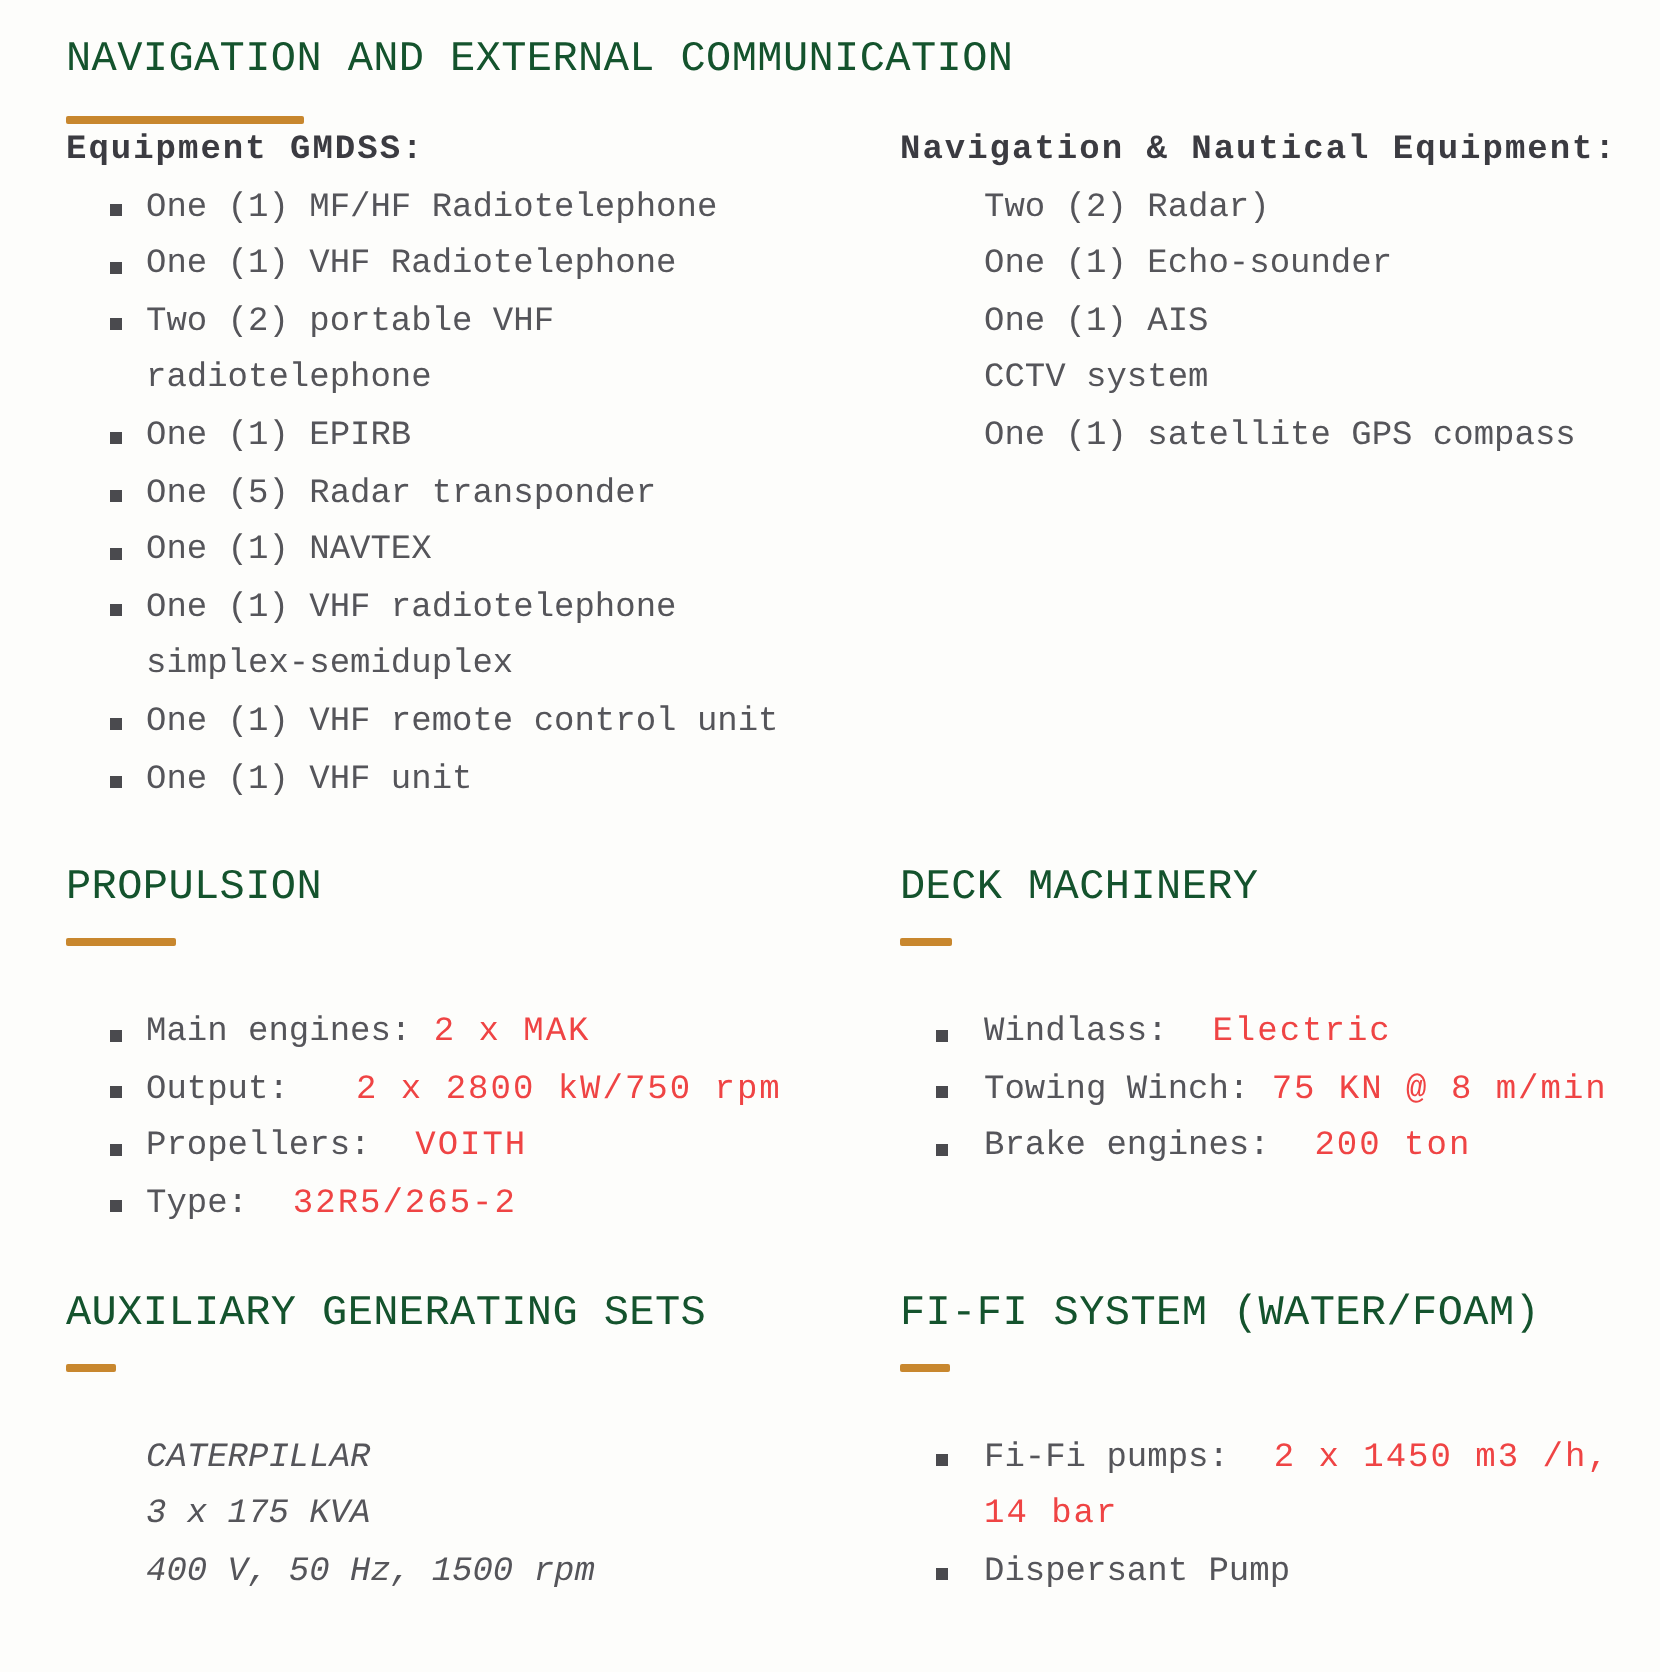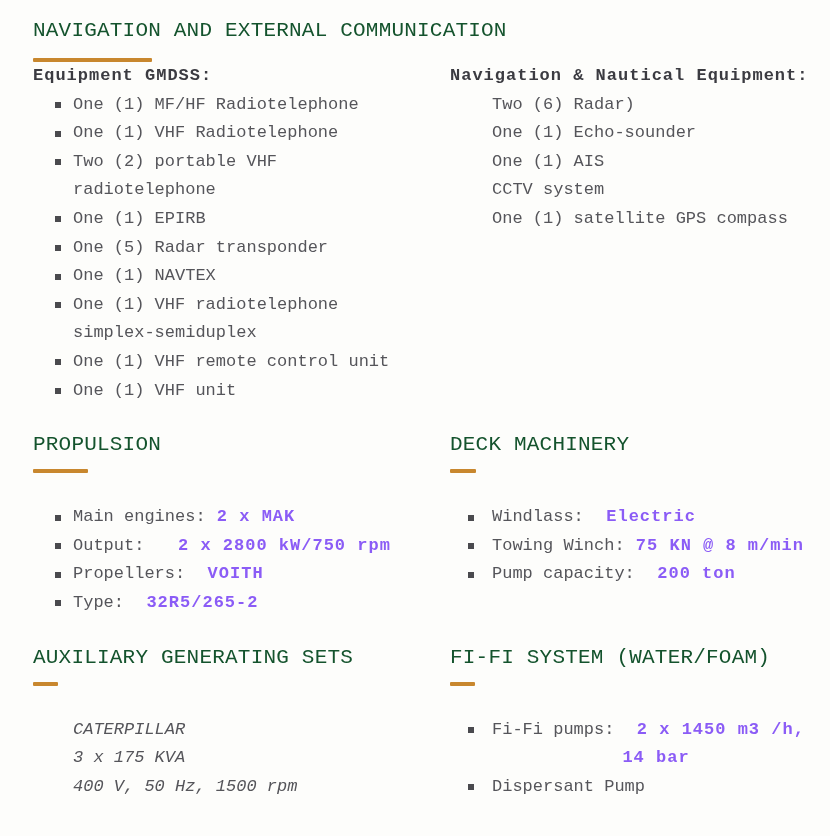--- a/index.html
+++ b/index.html
@@ -49,23 +49,22 @@
     position: absolute; left: 22px; top: 11.5px;
     width: 6px; height: 6px; background: #4a4a4e;
   }
   .bullets-r > li { padding-left: 42px; }
   .bullets-r > li .sq { left: 18px; }
 
   .plain > li { padding-left: 42px; }
   .plain-l > li { padding-left: 40px; font-style: italic; }
 
   .value {
-    font-weight: bold; color: #8b5cf6; letter-spacing: 1px;
+    font-weight: normal; color: #ef4444; letter-spacing: 1px;
     white-space: pre-wrap;
-    text-align: center;
   }
 </style>
 </head>
 <body>
 
 <div class="page">
 
   <header>
     <h1 class="h-big">NAVIGATION AND EXTERNAL COMMUNICATION</h1>
     <div class="rule rule-title"></div>
@@ -113,21 +112,21 @@
         <li>
             <span class="sq"></span>
             <div>One (1) VHF unit</div>
           </li>
       </ul>
     </section>
 
     <section>
       <h2 class="sub">Navigation &amp; Nautical Equipment:</h2>
       <ul class="list plain">
-        <li>Two (6) Radar)</li>
+        <li>Two (2) Radar)</li>
         <li>One (1) Echo-sounder</li>
         <li>One (1) AIS</li>
         <li>CCTV system</li>
         <li>One (1) satellite GPS compass</li>
       </ul>
     </section>
 
     <section>
       <h2 class="h-big">PROPULSION</h2>
       <div class="rule rule-sec w55"></div>
@@ -158,21 +157,21 @@
         <li>
             <span class="sq"></span>
             <div><span>Windlass:</span><span class="value">  Electric</span></div>
           </li>
         <li>
             <span class="sq"></span>
             <div><span>Towing Winch:</span><span class="value"> 75 KN @ 8 m/min</span></div>
           </li>
         <li>
             <span class="sq"></span>
-            <div><span>Pump capacity:</span><span class="value">  200 ton</span></div>
+            <div><span>Brake engines:</span><span class="value">  200 ton</span></div>
           </li>
       </ul>
     </section>
 
     <section>
       <h2 class="h-big">AUXILIARY GENERATING SETS</h2>
       <div class="rule rule-sec w25"></div>
       <ul class="list list-mt plain plain-l">
         <li>CATERPILLAR</li>
         <li>3 x 175 KVA</li>

